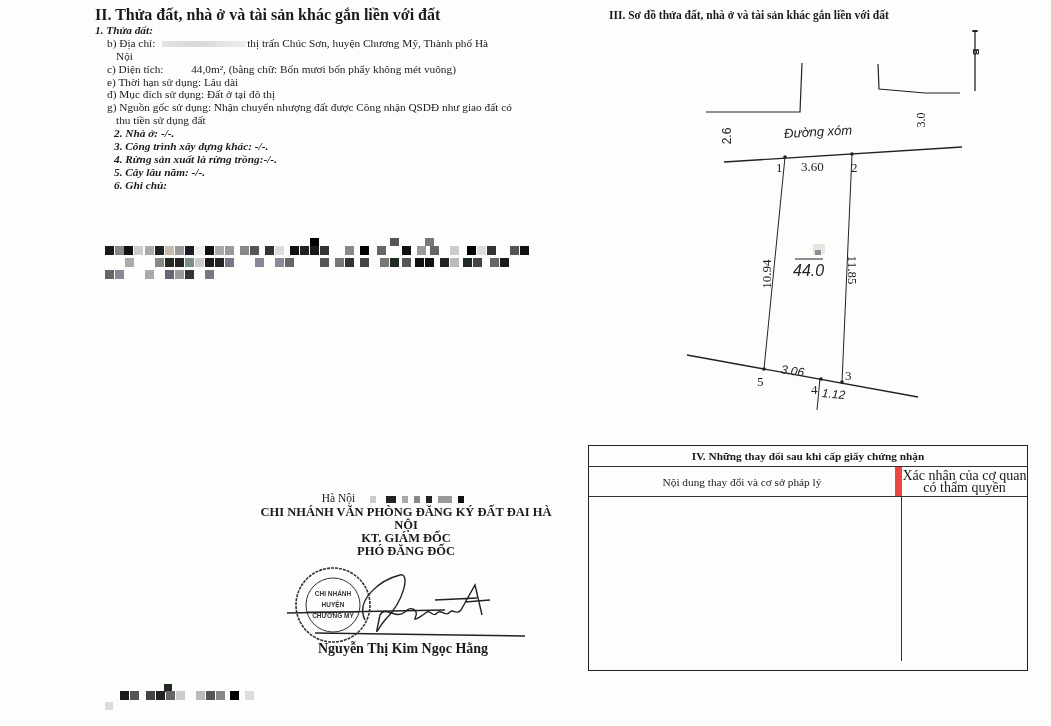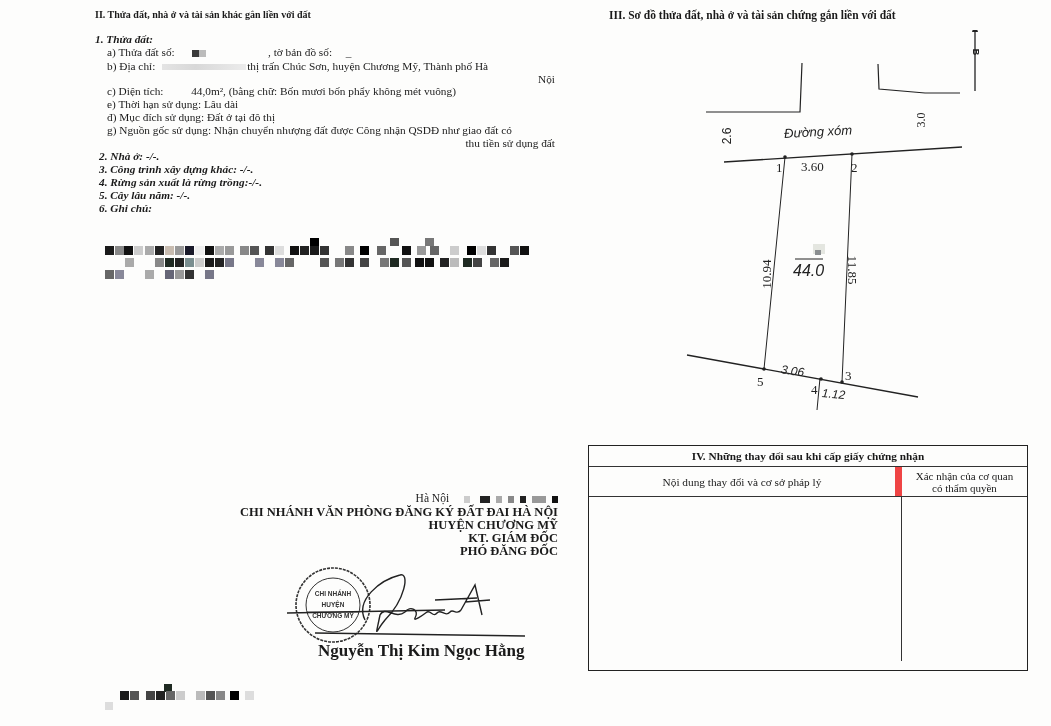--- a/index.html
+++ b/index.html
@@ -1,63 +1,54 @@
 <!DOCTYPE html>
 <html><head>
 <meta charset="utf-8">
 <style>
   * { margin: 0; padding: 0; box-sizing: border-box; }
   html, body { width: 1051px; height: 726px; background: #fdfdfc; overflow: hidden; }
   body { position: relative; font-family: "Liberation Serif", "DejaVu Serif", serif; color: #1a1a1a; }
 
   .left { position: absolute; left: 95px; top: 9px; width: 460px; font-size: 11.3px; line-height: 12.9px; }
-  .sec-title { font-weight: bold; font-size: 10px; margin-bottom: 11px; }
+  .sec-title { font-weight: bold; font-size: 16px; margin-bottom: 2px; }
   .sub-title { font-weight: bold; font-style: italic; }
   .item { margin-left: 12px; }
-  .item .cont { display: block; margin-left: 9px; text-align: right; }
+  .item .cont { display: block; margin-left: 9px; }
   .gap { display: inline-block; }
   .redact { display: inline-block; vertical-align: middle; }
   .redact i { display: inline-block; width: 7px; height: 7px; margin-right: 0; }
-  .bold-it { font-weight: bold; font-style: italic; margin-left: 4px; }
+  .bold-it { font-weight: bold; font-style: italic; margin-left: 19px; }
 
   .blur-block { position: absolute; }
 
   .right-title { position: absolute; left: 609px; top: 9px; font-size: 11.5px; font-weight: bold; }
 
   .map { position: absolute; left: 600px; top: 30px; }
 
-  .sign { position: absolute; left: 228px; top: 492px; width: 330px; text-align: right; font-size: 11.5px; line-height: 13px; }
+  .sign { position: absolute; left: 228px; top: 492px; width: 330px; text-align: center; font-size: 11.5px; line-height: 13px; }
   .sign .place { font-size: 11.5px; }
-  .sign .org { font-weight: bold; font-size: 12.5px; }
-  .signer { position: absolute; left: 318px; top: 641px; font-weight: bold; font-size: 17px; }
+  .sign .org { font-weight: bold; font-size: 12.5px; margin-left: 26px; }
+  .signer { position: absolute; left: 318px; top: 641px; font-weight: bold; font-size: 14px; }
 
   .changes { position: absolute; left: 588px; top: 445px; width: 440px; height: 226px; border: 1.2px solid #222; }
   .changes .head { height: 21px; border-bottom: 1px solid #333; text-align: center; font-weight: bold; font-size: 11.3px; line-height: 21px; }
   .changes .cols { display: flex; height: 30px; border-bottom: 1px solid #333; }
   .changes .c1 { width: 313px; border-right: 7px solid #ef4444; text-align: center; font-size: 11.3px; line-height: 30px; }
-  .changes .c2 { flex: 1; text-align: center; font-size: 11px; line-height: 12px; padding-top: 3px; }
+  .changes .c2 { flex: 1; text-align: center; font-size: 14px; line-height: 12px; padding-top: 3px; }
   .changes .body { display: flex; height: 164px; }
   .changes .body .b1 { width: 313px; border-right: 1px solid #333; }
 </style>
 </head>
 <body>
 
 <div class="left">
   <div class="sec-title">II. Thửa đất, nhà ở và tài sản khác gắn liền với đất</div>
   <div class="sub-title">1. Thửa đất:</div>
 
-  <div class="item">
-    <span>a) Thửa đất số:</span>
-    <span class="gap" style="width:12px"></span>
-    <span class="redact"><i style="background:#3a3a3a"></i><i style="background:#bbb"></i></span>
-    <span class="gap" style="width:56px"></span>
-    <span>, tờ bản đồ số:</span>
-    <span class="gap" style="width:8px"></span>
-    <span>_</span>
-  </div>
 
   <div class="item">
     <span>b) Địa chỉ:</span>
     <span class="redact" style="width:84px;height:6px;background:linear-gradient(90deg,#e4e4e4,#d8d8d8 40%,#ececec);margin:0 1px 0 4px;"></span><span>thị trấn Chúc Sơn, huyện Chương Mỹ, Thành phố Hà</span>
     <span class="cont">Nội</span>
   </div>
 
   <div class="item">
     <span>c) Diện tích:</span>
     <span class="gap" style="width:22px"></span>
@@ -169,21 +160,21 @@
       <rect x="0" y="32" width="9" height="9" fill="#666"></rect>
     <rect x="10" y="32" width="9" height="9" fill="#889"></rect>
       <rect x="40" y="32" width="9" height="9" fill="#aaa"></rect>
     <rect x="60" y="32" width="9" height="9" fill="#667"></rect>
       <rect x="70" y="32" width="9" height="9" fill="#999"></rect>
     <rect x="80" y="32" width="9" height="9" fill="#333"></rect>
       <rect x="100" y="32" width="9" height="9" fill="#778"></rect>
   </g>
 </svg>
 
-<div class="right-title">III. Sơ đồ thửa đất, nhà ở và tài sản chứng gắn liền với đất</div>
+<div class="right-title">III. Sơ đồ thửa đất, nhà ở và tài sản khác gắn liền với đất</div>
 
 <svg class="map" width="440" height="380" viewBox="600 30 440 380">
 
   <g>
     <line x1="975" y1="26" x2="975" y2="91" stroke="#222" stroke-width="1.3"></line>
     <polygon points="975,22 972,32 978,32" fill="#222"></polygon>
   </g>
   <text x="975" y="54" font-family="Liberation Sans, sans-serif" font-size="9" font-weight="bold" text-anchor="middle" transform="rotate(90 975 52)" fill="#222">B</text>
 
   <polyline points="706,112 800,112 802,63" fill="none" stroke="#222" stroke-width="1.2"></polyline>
@@ -236,21 +227,20 @@
 </svg>
 
 <div class="sign">
   <div>
     <span class="place">Hà Nội</span>
     <span class="redact" style="margin-left:12px">
       <i style="background:#ccc;width:6px"></i><i style="background:transparent;width:10px"></i><i style="background:#222;width:10px"></i><i style="background:transparent;width:6px"></i><i style="background:#aaa;width:6px"></i><i style="background:transparent;width:6px"></i><i style="background:#888;width:6px"></i><i style="background:transparent;width:6px"></i><i style="background:#222;width:6px"></i><i style="background:transparent;width:6px"></i><i style="background:#999;width:14px"></i><i style="background:transparent;width:6px"></i><i style="background:#111;width:6px"></i>
     </span>
   </div>
   <div class="org">CHI NHÁNH VĂN PHÒNG ĐĂNG KÝ ĐẤT ĐAI HÀ NỘI</div>
-  <div class="org">HUYỆN CHƯƠNG MỸ</div>
   <div class="org">KT. GIÁM ĐỐC</div>
   <div class="org">PHÓ ĐĂNG ĐỐC</div>
 </div>
 
 <svg style="position:absolute;left:285px;top:560px" width="260" height="85">
   <g>
     <circle cx="48" cy="45" r="37" fill="none" stroke="#333" stroke-width="1.6" stroke-dasharray="3 1"></circle>
     <circle cx="48" cy="45" r="27" fill="none" stroke="#333" stroke-width="1"></circle>
     <text x="48" y="36" font-size="6.5" text-anchor="middle" font-family="Liberation Sans, sans-serif" font-weight="bold" fill="#333">CHI NHÁNH</text>
     <text x="48" y="47" font-size="6.5" text-anchor="middle" font-family="Liberation Sans, sans-serif" font-weight="bold" fill="#333">HUYỆN</text>

